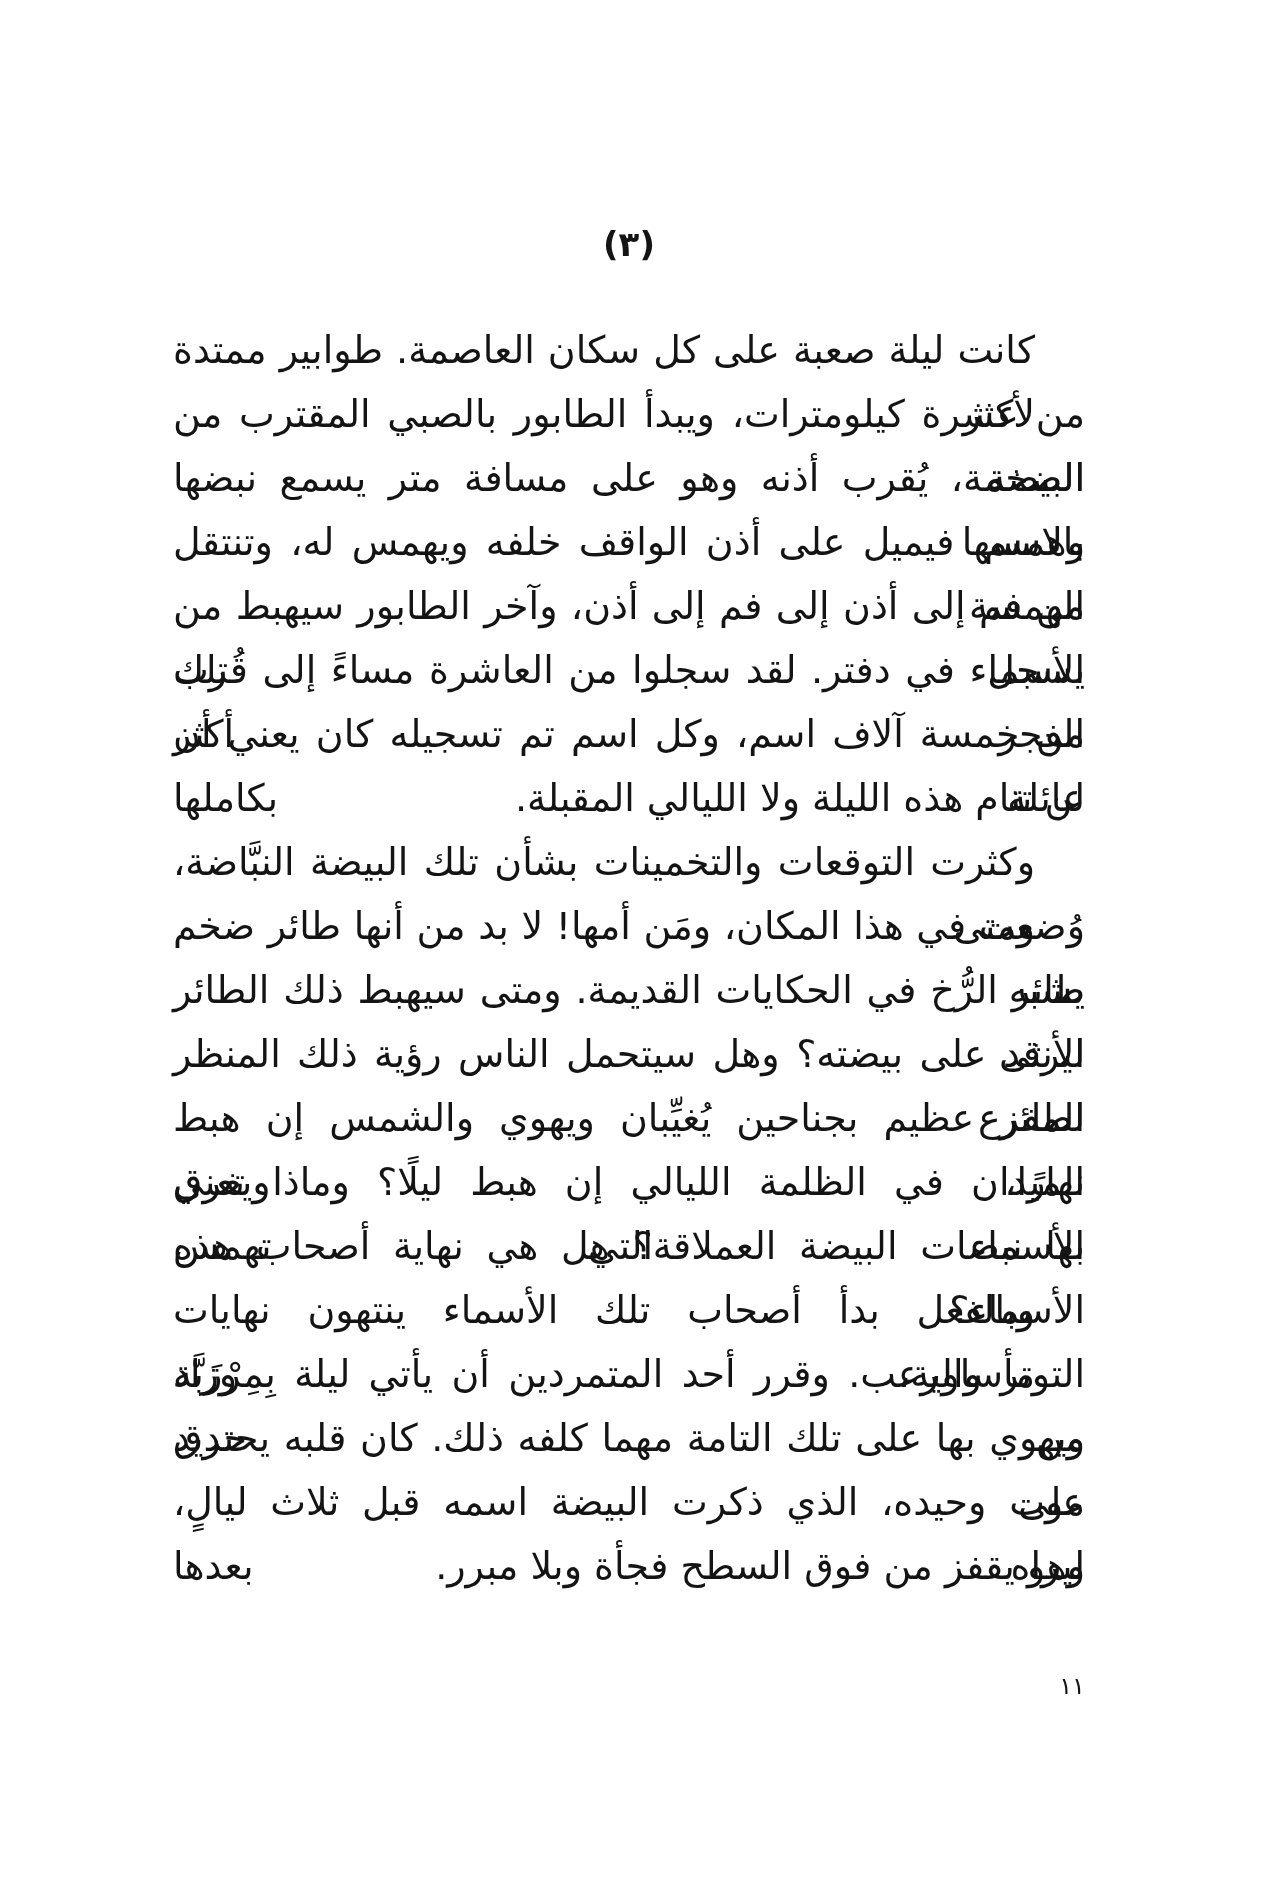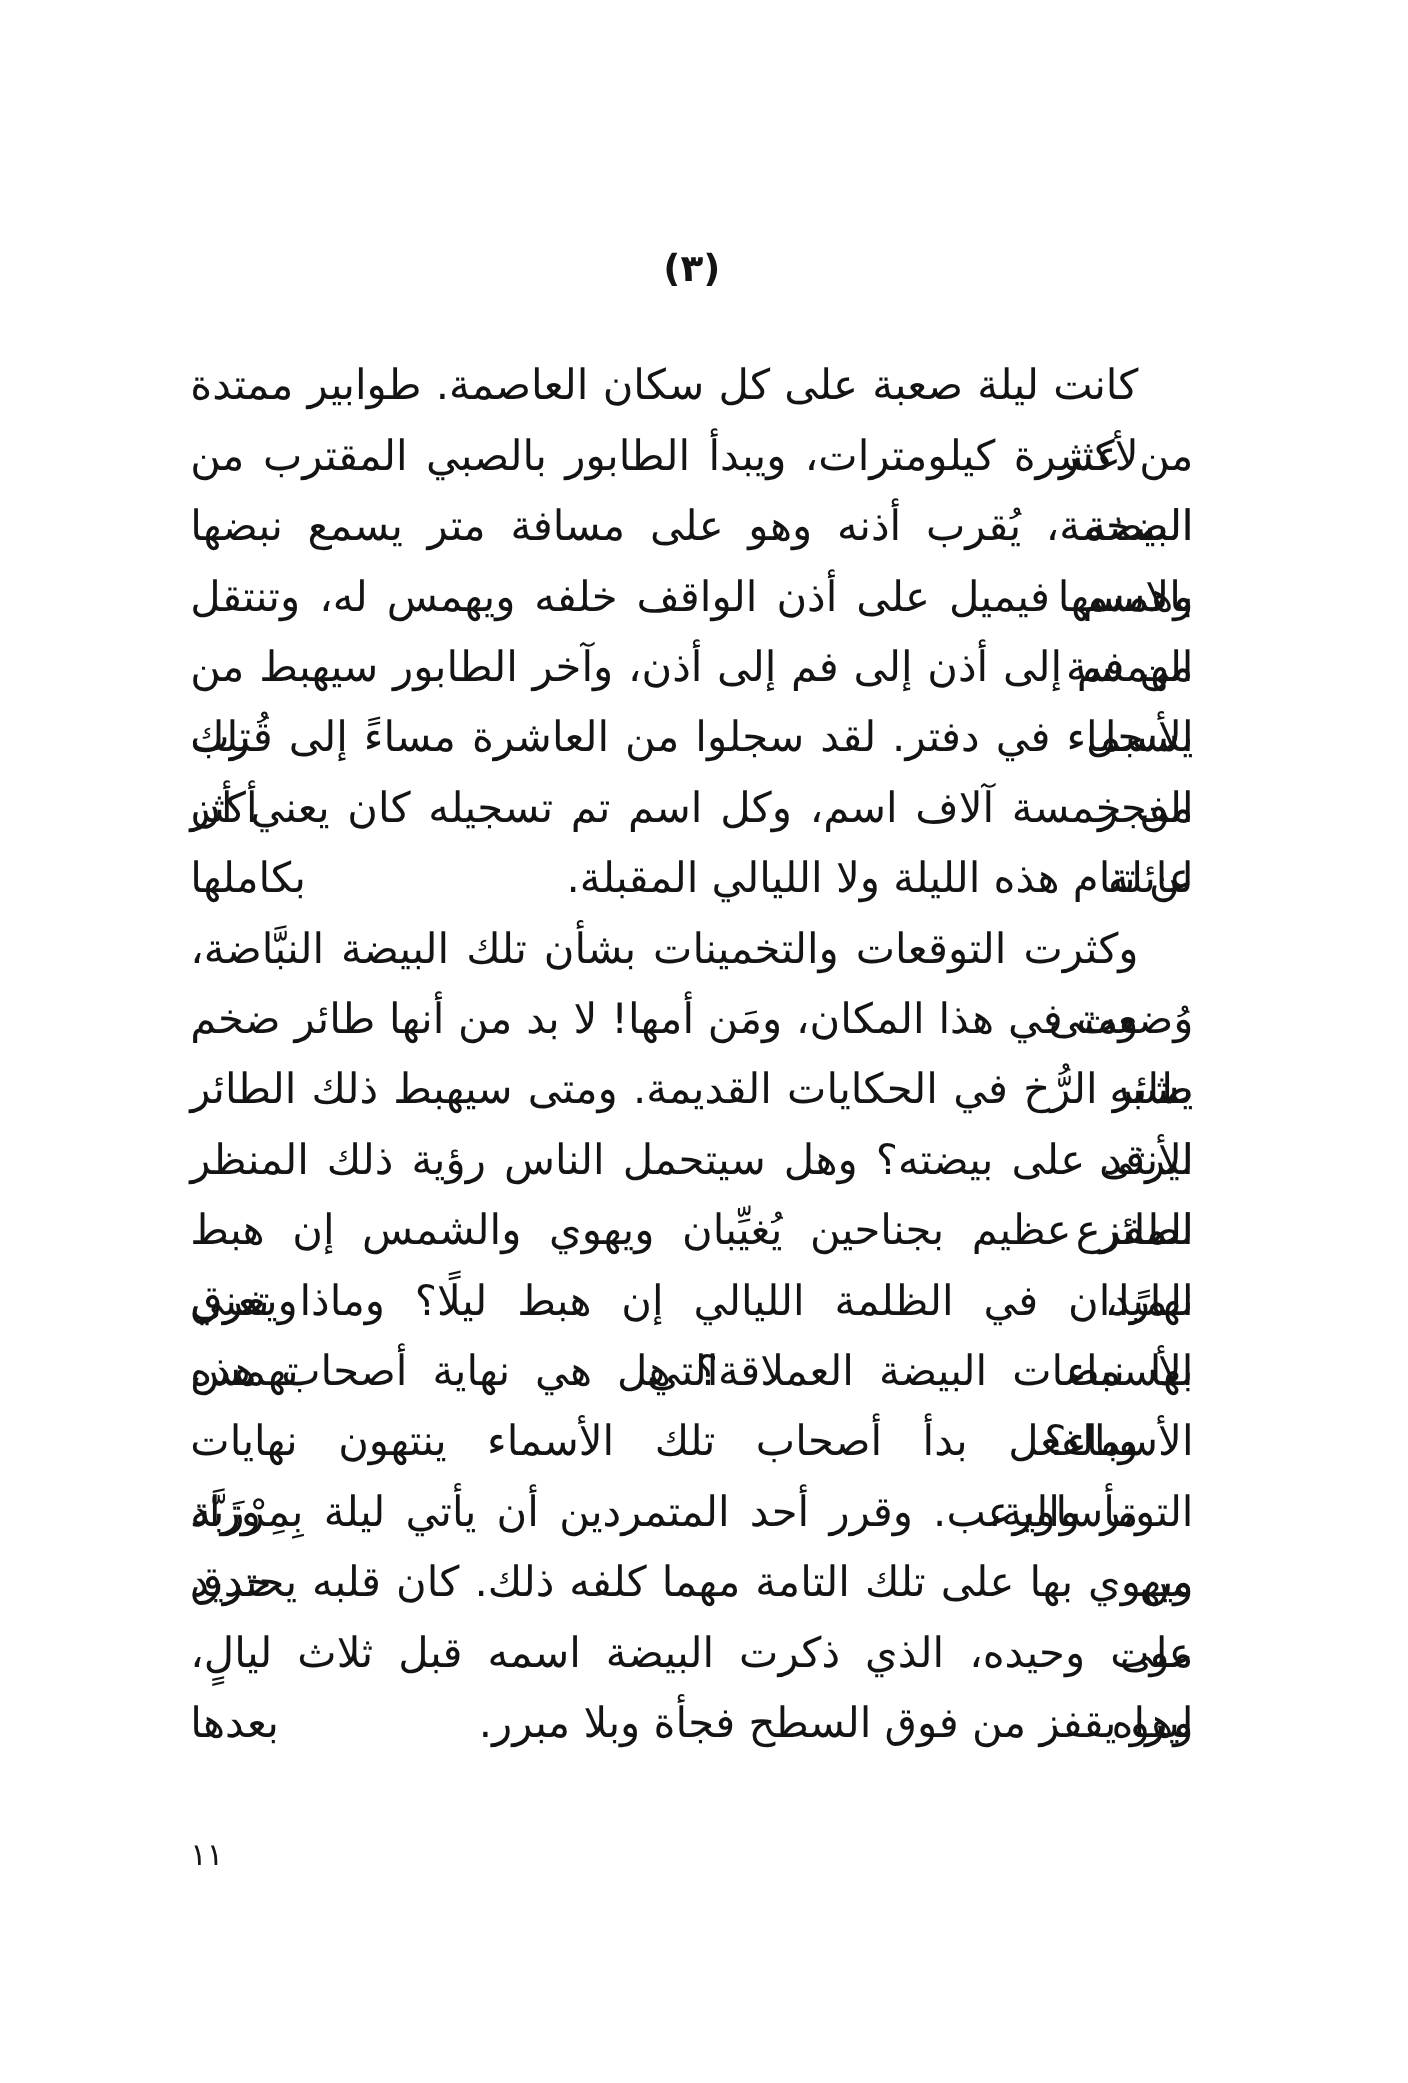--- a/index.html
+++ b/index.html
@@ -53,22 +53,22 @@
   .line.indent {
     padding-right: 50px;
   }
   .page-number {
     position: absolute;
     top: 1662px;
     right: 195px;
     width: 912px;
     height: 48px;
     line-height: 48px;
-    text-align: left;
-    font-size: 28px;
+    text-align: right;
+    font-size: 24px;
   }
 </style>
 </head>
 <body>
 
 <div class="page">
   <div class="chapter-heading">(٣)</div>
 
   <div class="text-block" id="paragraphs">
       <div class="line indent fill">كانت ليلة صعبة على كل سكان العاصمة. طوابير ممتدة لأكثر</div>

